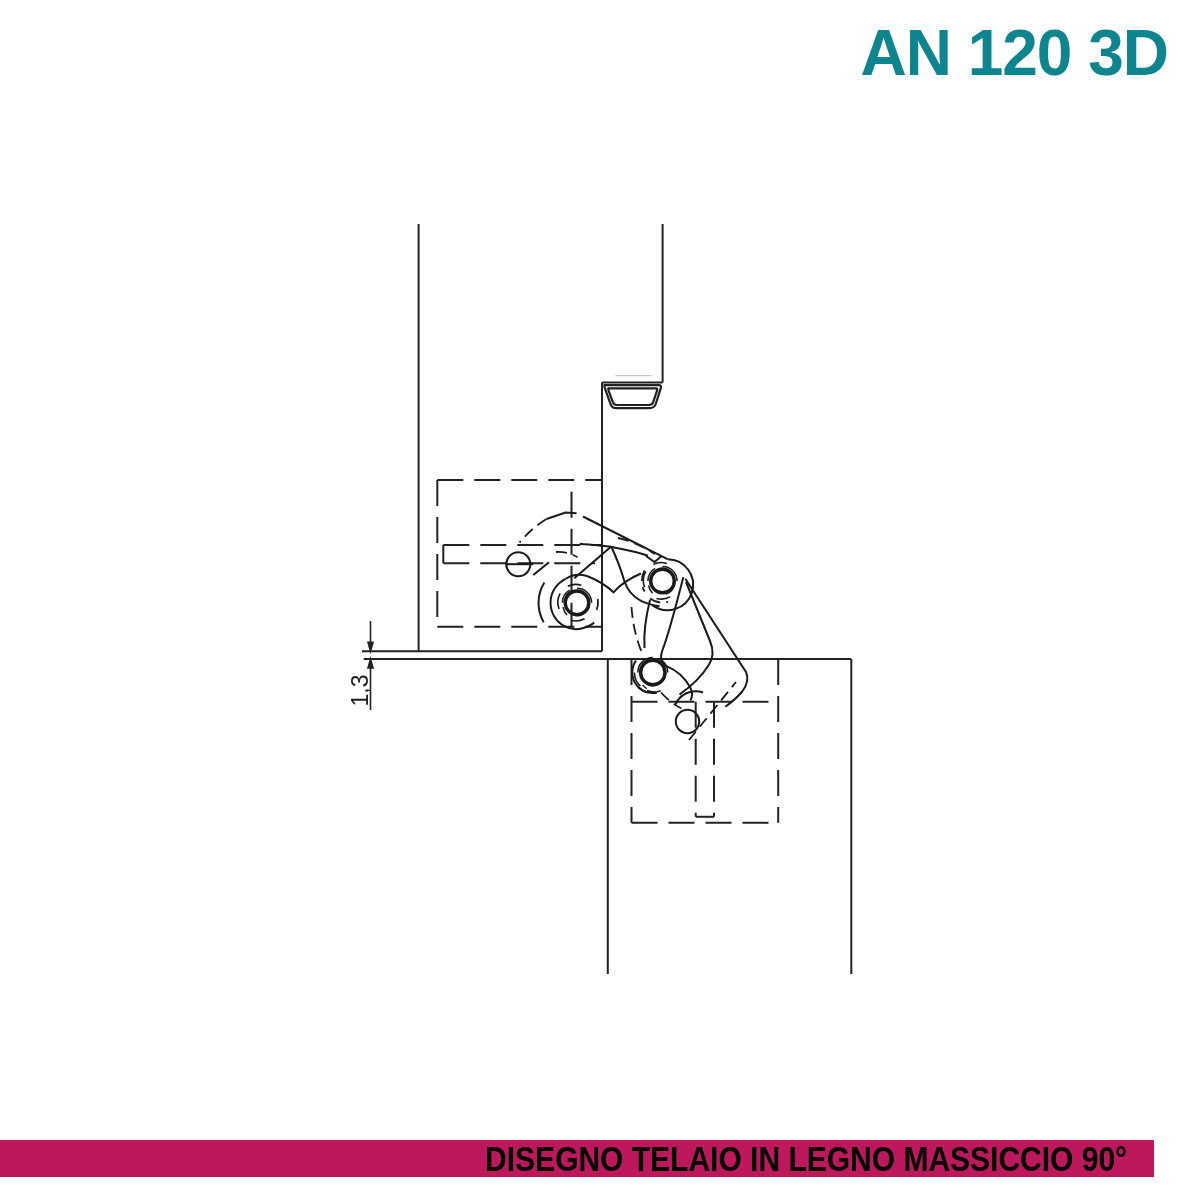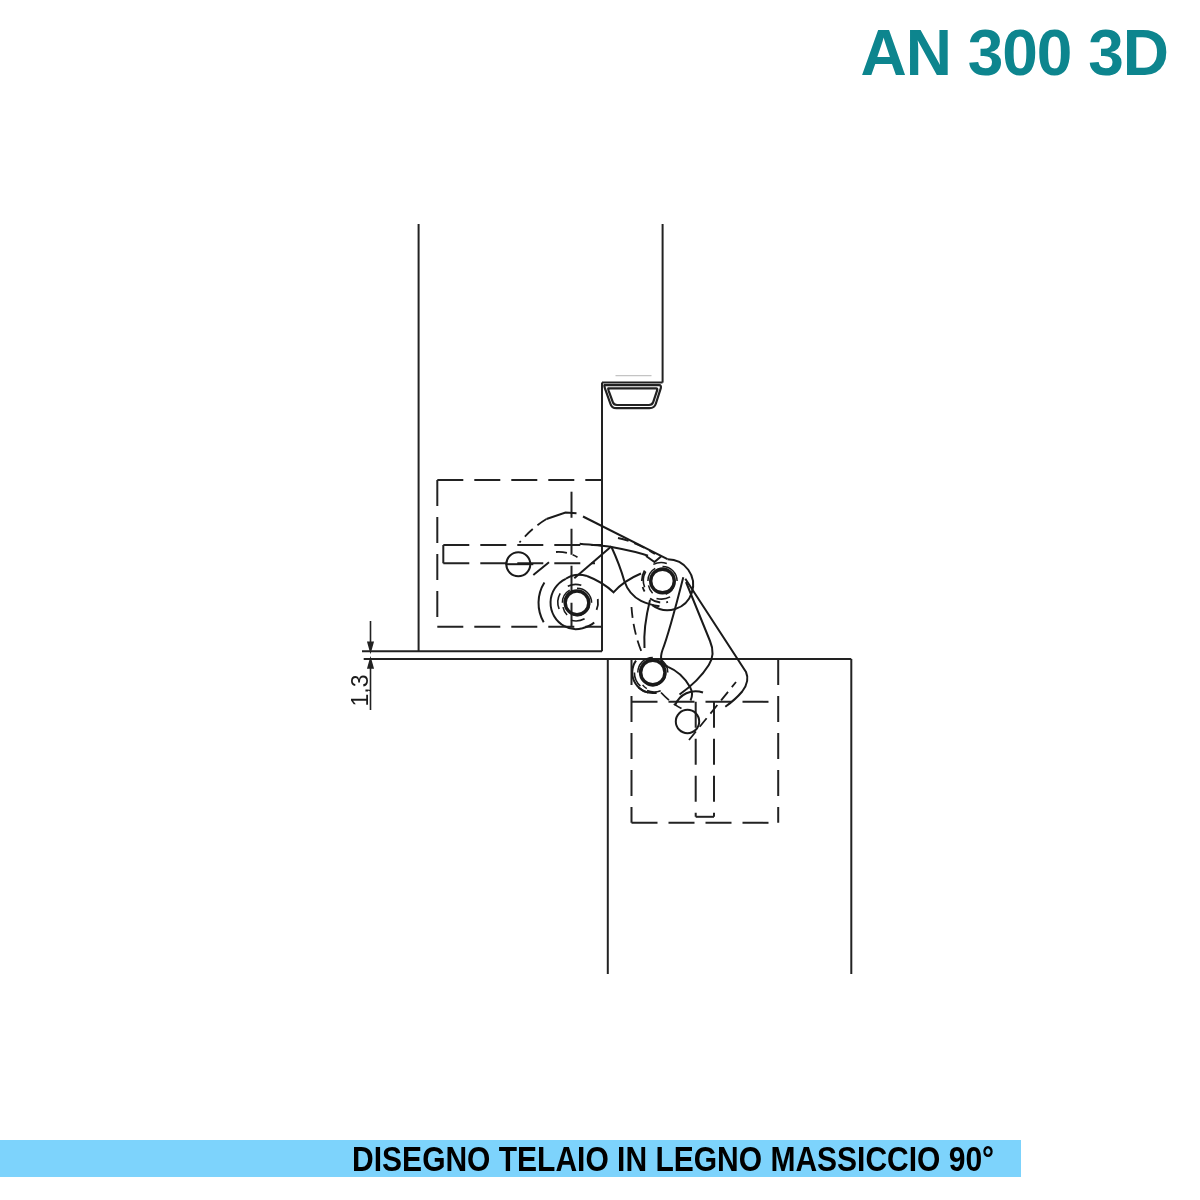--- a/index.html
+++ b/index.html
@@ -1,30 +1,30 @@
 <!DOCTYPE html>
 <html><head>
 <meta charset="utf-8">
 <style>
   html,body{margin:0;padding:0;background:#fff;}
   #page{position:relative;width:1200px;height:1200px;background:#ffffff;overflow:hidden;
         font-family:"Liberation Sans", sans-serif;}
   #title{position:absolute;left:0;width:1168px;text-align:right;
          font-size:64px;font-weight:bold;color:#0d858e;line-height:1;top:21px;letter-spacing:-1px;}
-  #bar{position:absolute;left:0;top:1140px;width:1021px;height:36.5px;background:#7dd3fc;}
+  #bar{position:absolute;left:0;top:1140px;width:1154px;height:36.5px;background:#be185d;}
   #bartext{position:absolute;right:27px;top:0px;height:36.5px;line-height:37px;
            font-size:35px;font-weight:bold;color:#000;display:inline-block;
            transform:scaleX(0.857);transform-origin:100% 50%;white-space:nowrap;}
   svg{position:absolute;left:0;top:0;}
 </style>
 </head>
 <body>
 <div id="page">
 
-  <div id="title">AN 300 3D</div>
+  <div id="title">AN 120 3D</div>
 
   <div id="bar">
       <span id="bartext">DISEGNO TELAIO IN LEGNO MASSICCIO 90°</span>
     </div>
 
   <svg width="1200" height="1200" viewBox="0 0 1200 1200" fill="none">
     <g stroke="#222222" stroke-width="2" fill="none">
 
       <path d="M418.6,224 V651.3"></path>
 

